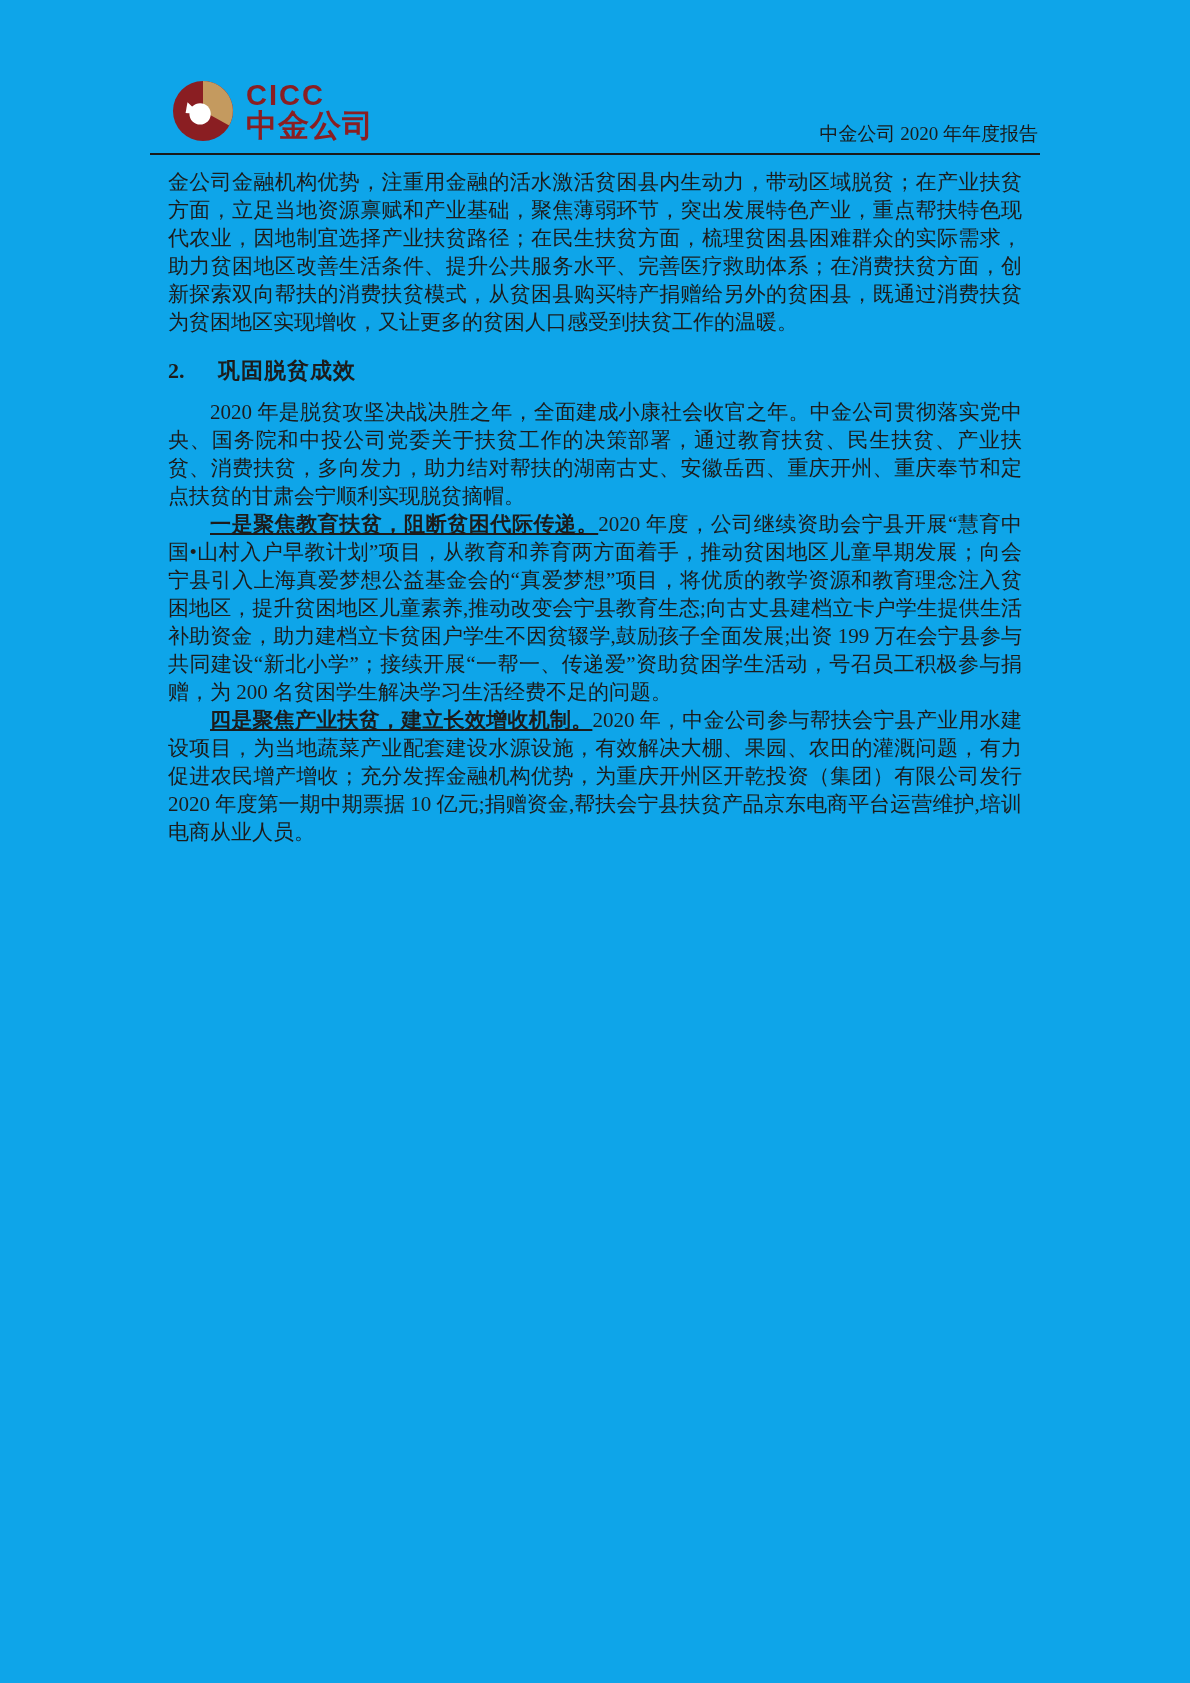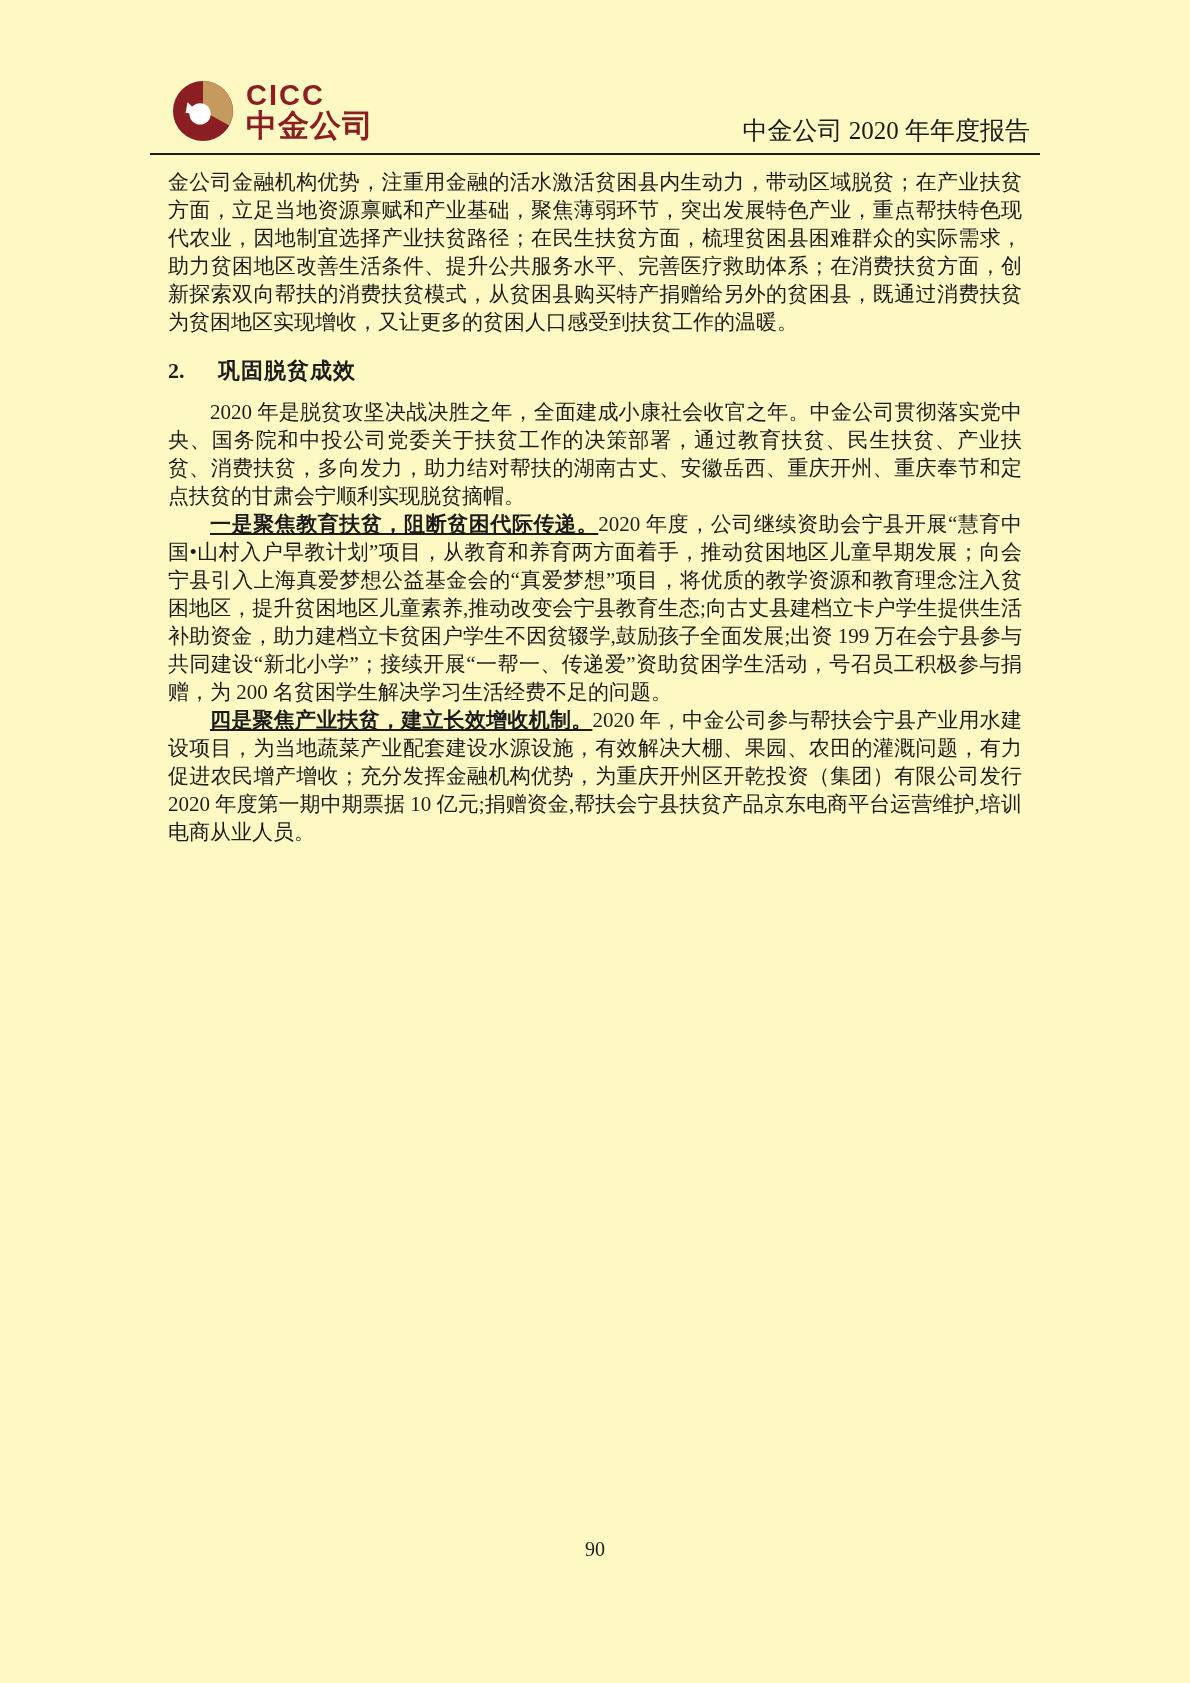--- a/index.html
+++ b/index.html
@@ -11,21 +11,21 @@
   html,body{background:#ffffff;}
   body{
     font-family:"Liberation Serif","DejaVu Serif",serif;
     color:var(--ink);
   }
   .page{
     position:relative;
     width:1190px;
     height:1683px;
     margin:0 auto;
-    background:#fef9c3;
+    background:#0ea5e9;
     overflow:hidden;
   }
   
   .header{
     position:absolute;
     left:150px;
     top:0;
     width:890px;
     height:155px;
     border-bottom:2px solid #1a1a1a;
@@ -58,23 +58,23 @@
   }
   .logo-name{
     font-family:Liberation Serif, serif;
     font-weight:bold;
     font-size:31px;
     letter-spacing:1px;
     color:var(--maroon);
   }
   .report-title{
     position:absolute;
-    right:10px;
+    right:2px;
     bottom:6px;
-    font-size:25px;
+    font-size:19px;
     color:#1a1a1a;
   }
   
   .main{
     position:absolute;
     left:150px;
     top:168px;
     width:890px;
     padding:0 18px;
   }
@@ -149,17 +149,14 @@
 
     <p class="para indent"><strong class="lead">一是聚焦教育扶贫，阻断贫困代际传递。</strong><span>2020 年度，公司继续资助会宁县开展“慧育中国•山村入户早教计划”项目，从教育和养育两方面着手，推动贫困地区儿童早期发展；向会宁县引入上海真爱梦想公益基金会的“真爱梦想”项目，将优质的教学资源和教育理念注入贫困地区，提升贫困地区儿童素养,推动改变会宁县教育生态;向古丈县建档立卡户学生提供生活补助资金，助力建档立卡贫困户学生不因贫辍学,鼓励孩子全面发展;出资 199 万在会宁县参与共同建设“新北小学”；接续开展“一帮一、传递爱”资助贫困学生活动，号召员工积极参与捐赠，为 200 名贫困学生解决学习生活经费不足的问题。</span></p>
 
 
 
     <p class="para indent"><strong class="lead">四是聚焦产业扶贫，建立长效增收机制。</strong><span>2020 年，中金公司参与帮扶会宁县产业用水建设项目，为当地蔬菜产业配套建设水源设施，有效解决大棚、果园、农田的灌溉问题，有力促进农民增产增收；充分发挥金融机构优势，为重庆开州区开乾投资（集团）有限公司发行 2020 年度第一期中期票据 10 亿元;捐赠资金,帮扶会宁县扶贫产品京东电商平台运营维护,培训电商从业人员。</span></p>
 
 
   </div>
 
-  <div class="footer">
-    <span class="page-number">90</span>
-  </div>
 
 </div>
 
 </body></html>

